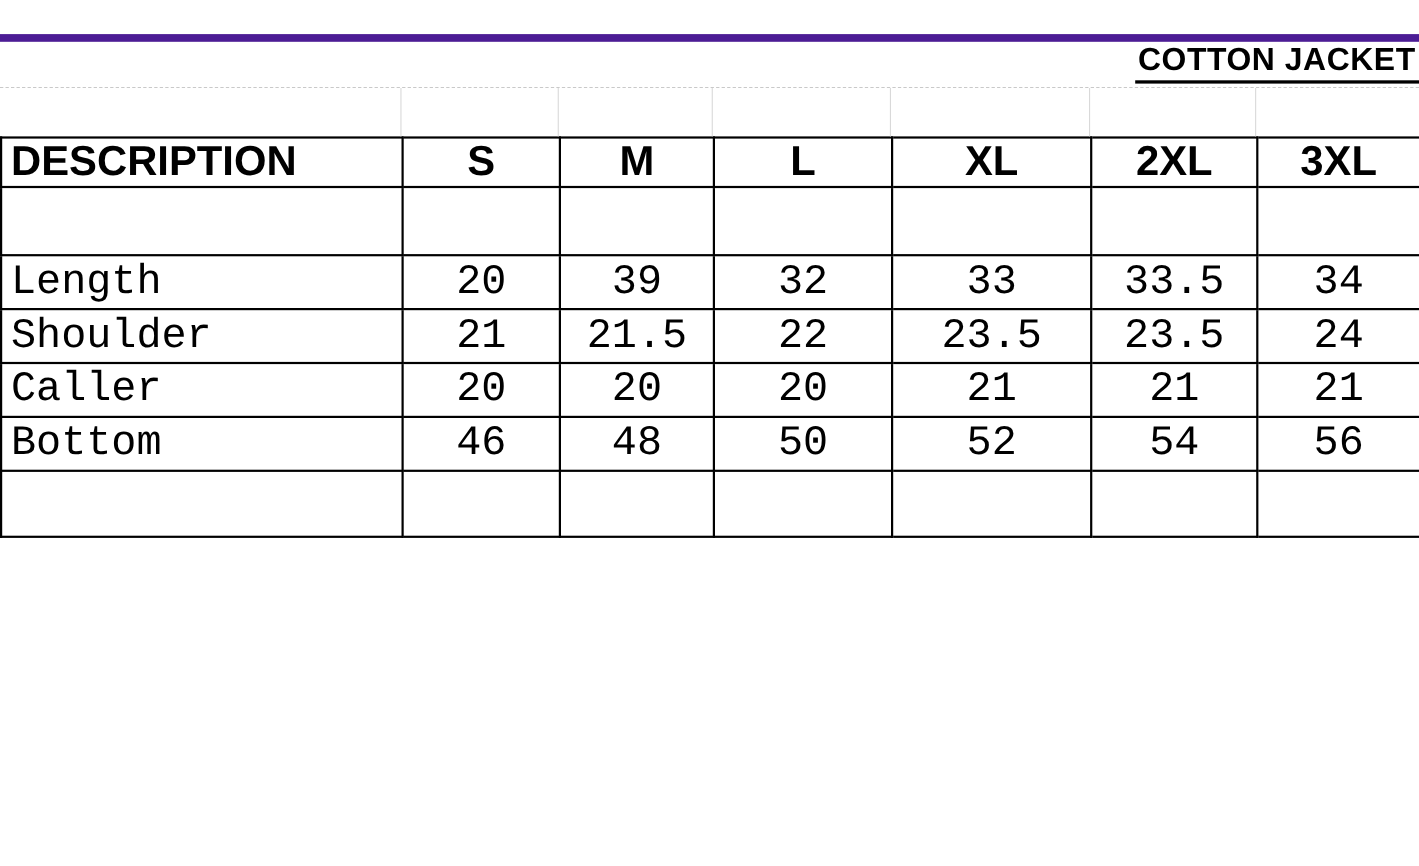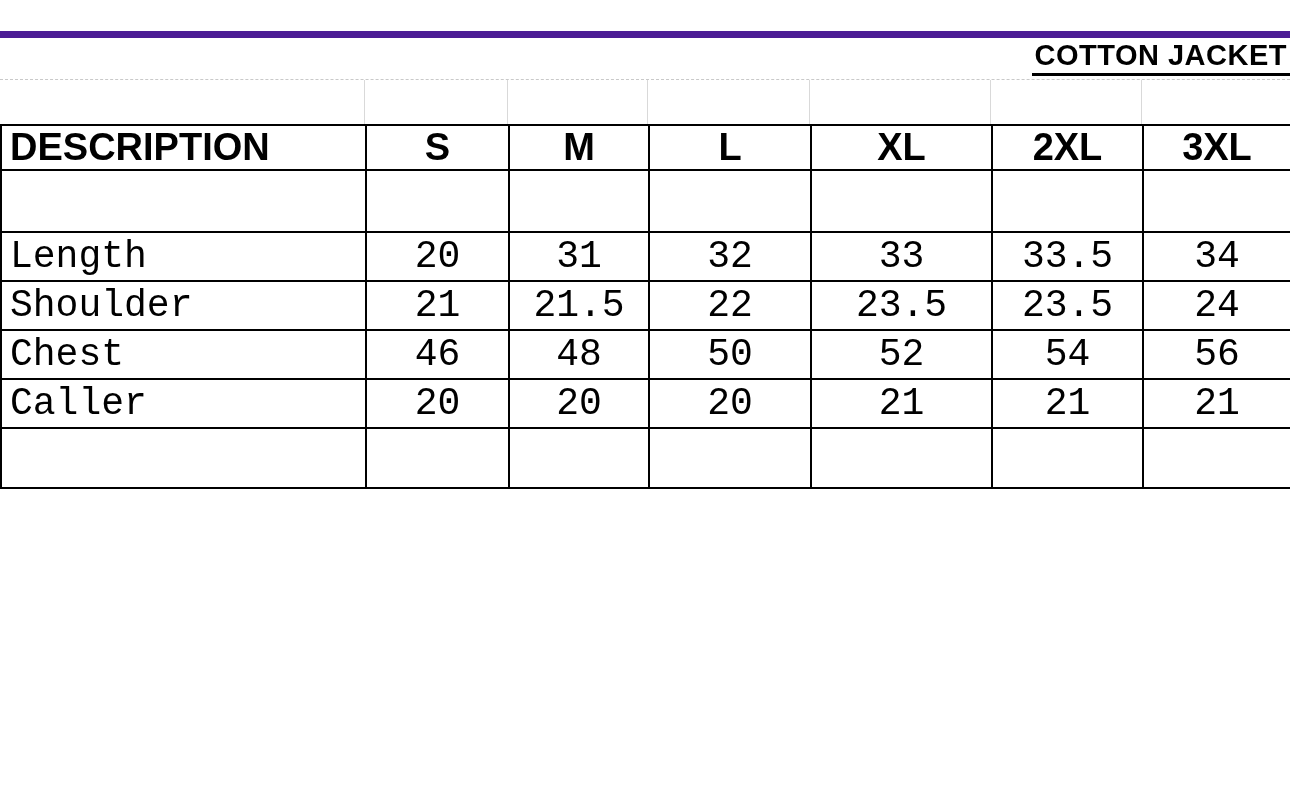--- a/index.html
+++ b/index.html
@@ -104,52 +104,52 @@
           <td class="cell-val"></td>
           <td class="cell-val"></td>
           <td class="cell-val"></td>
           <td class="cell-val"></td>
           <td class="cell-val"></td>
           <td class="cell-val"></td>
         </tr>
         <tr class="data-row">
           <td class="row-label">Length</td>
           <td class="cell-val">20</td>
-          <td class="cell-val">31</td>
+          <td class="cell-val">39</td>
           <td class="cell-val">32</td>
           <td class="cell-val">33</td>
           <td class="cell-val">33.5</td>
           <td class="cell-val">34</td>
         </tr>
         <tr class="data-row">
           <td class="row-label">Shoulder</td>
           <td class="cell-val">21</td>
           <td class="cell-val">21.5</td>
           <td class="cell-val">22</td>
           <td class="cell-val">23.5</td>
           <td class="cell-val">23.5</td>
           <td class="cell-val">24</td>
         </tr>
         <tr class="data-row">
-          <td class="row-label">Chest</td>
-          <td class="cell-val">46</td>
-          <td class="cell-val">48</td>
-          <td class="cell-val">50</td>
-          <td class="cell-val">52</td>
-          <td class="cell-val">54</td>
-          <td class="cell-val">56</td>
-        </tr>
-        <tr class="data-row">
           <td class="row-label">Caller</td>
           <td class="cell-val">20</td>
           <td class="cell-val">20</td>
           <td class="cell-val">20</td>
           <td class="cell-val">21</td>
           <td class="cell-val">21</td>
           <td class="cell-val">21</td>
+        </tr>
+        <tr class="data-row">
+          <td class="row-label">Bottom</td>
+          <td class="cell-val">46</td>
+          <td class="cell-val">48</td>
+          <td class="cell-val">50</td>
+          <td class="cell-val">52</td>
+          <td class="cell-val">54</td>
+          <td class="cell-val">56</td>
         </tr>
         <tr class="bottom-spacer">
           <td class="row-label"></td>
           <td class="cell-val"></td>
           <td class="cell-val"></td>
           <td class="cell-val"></td>
           <td class="cell-val"></td>
           <td class="cell-val"></td>
           <td class="cell-val"></td>
         </tr>

